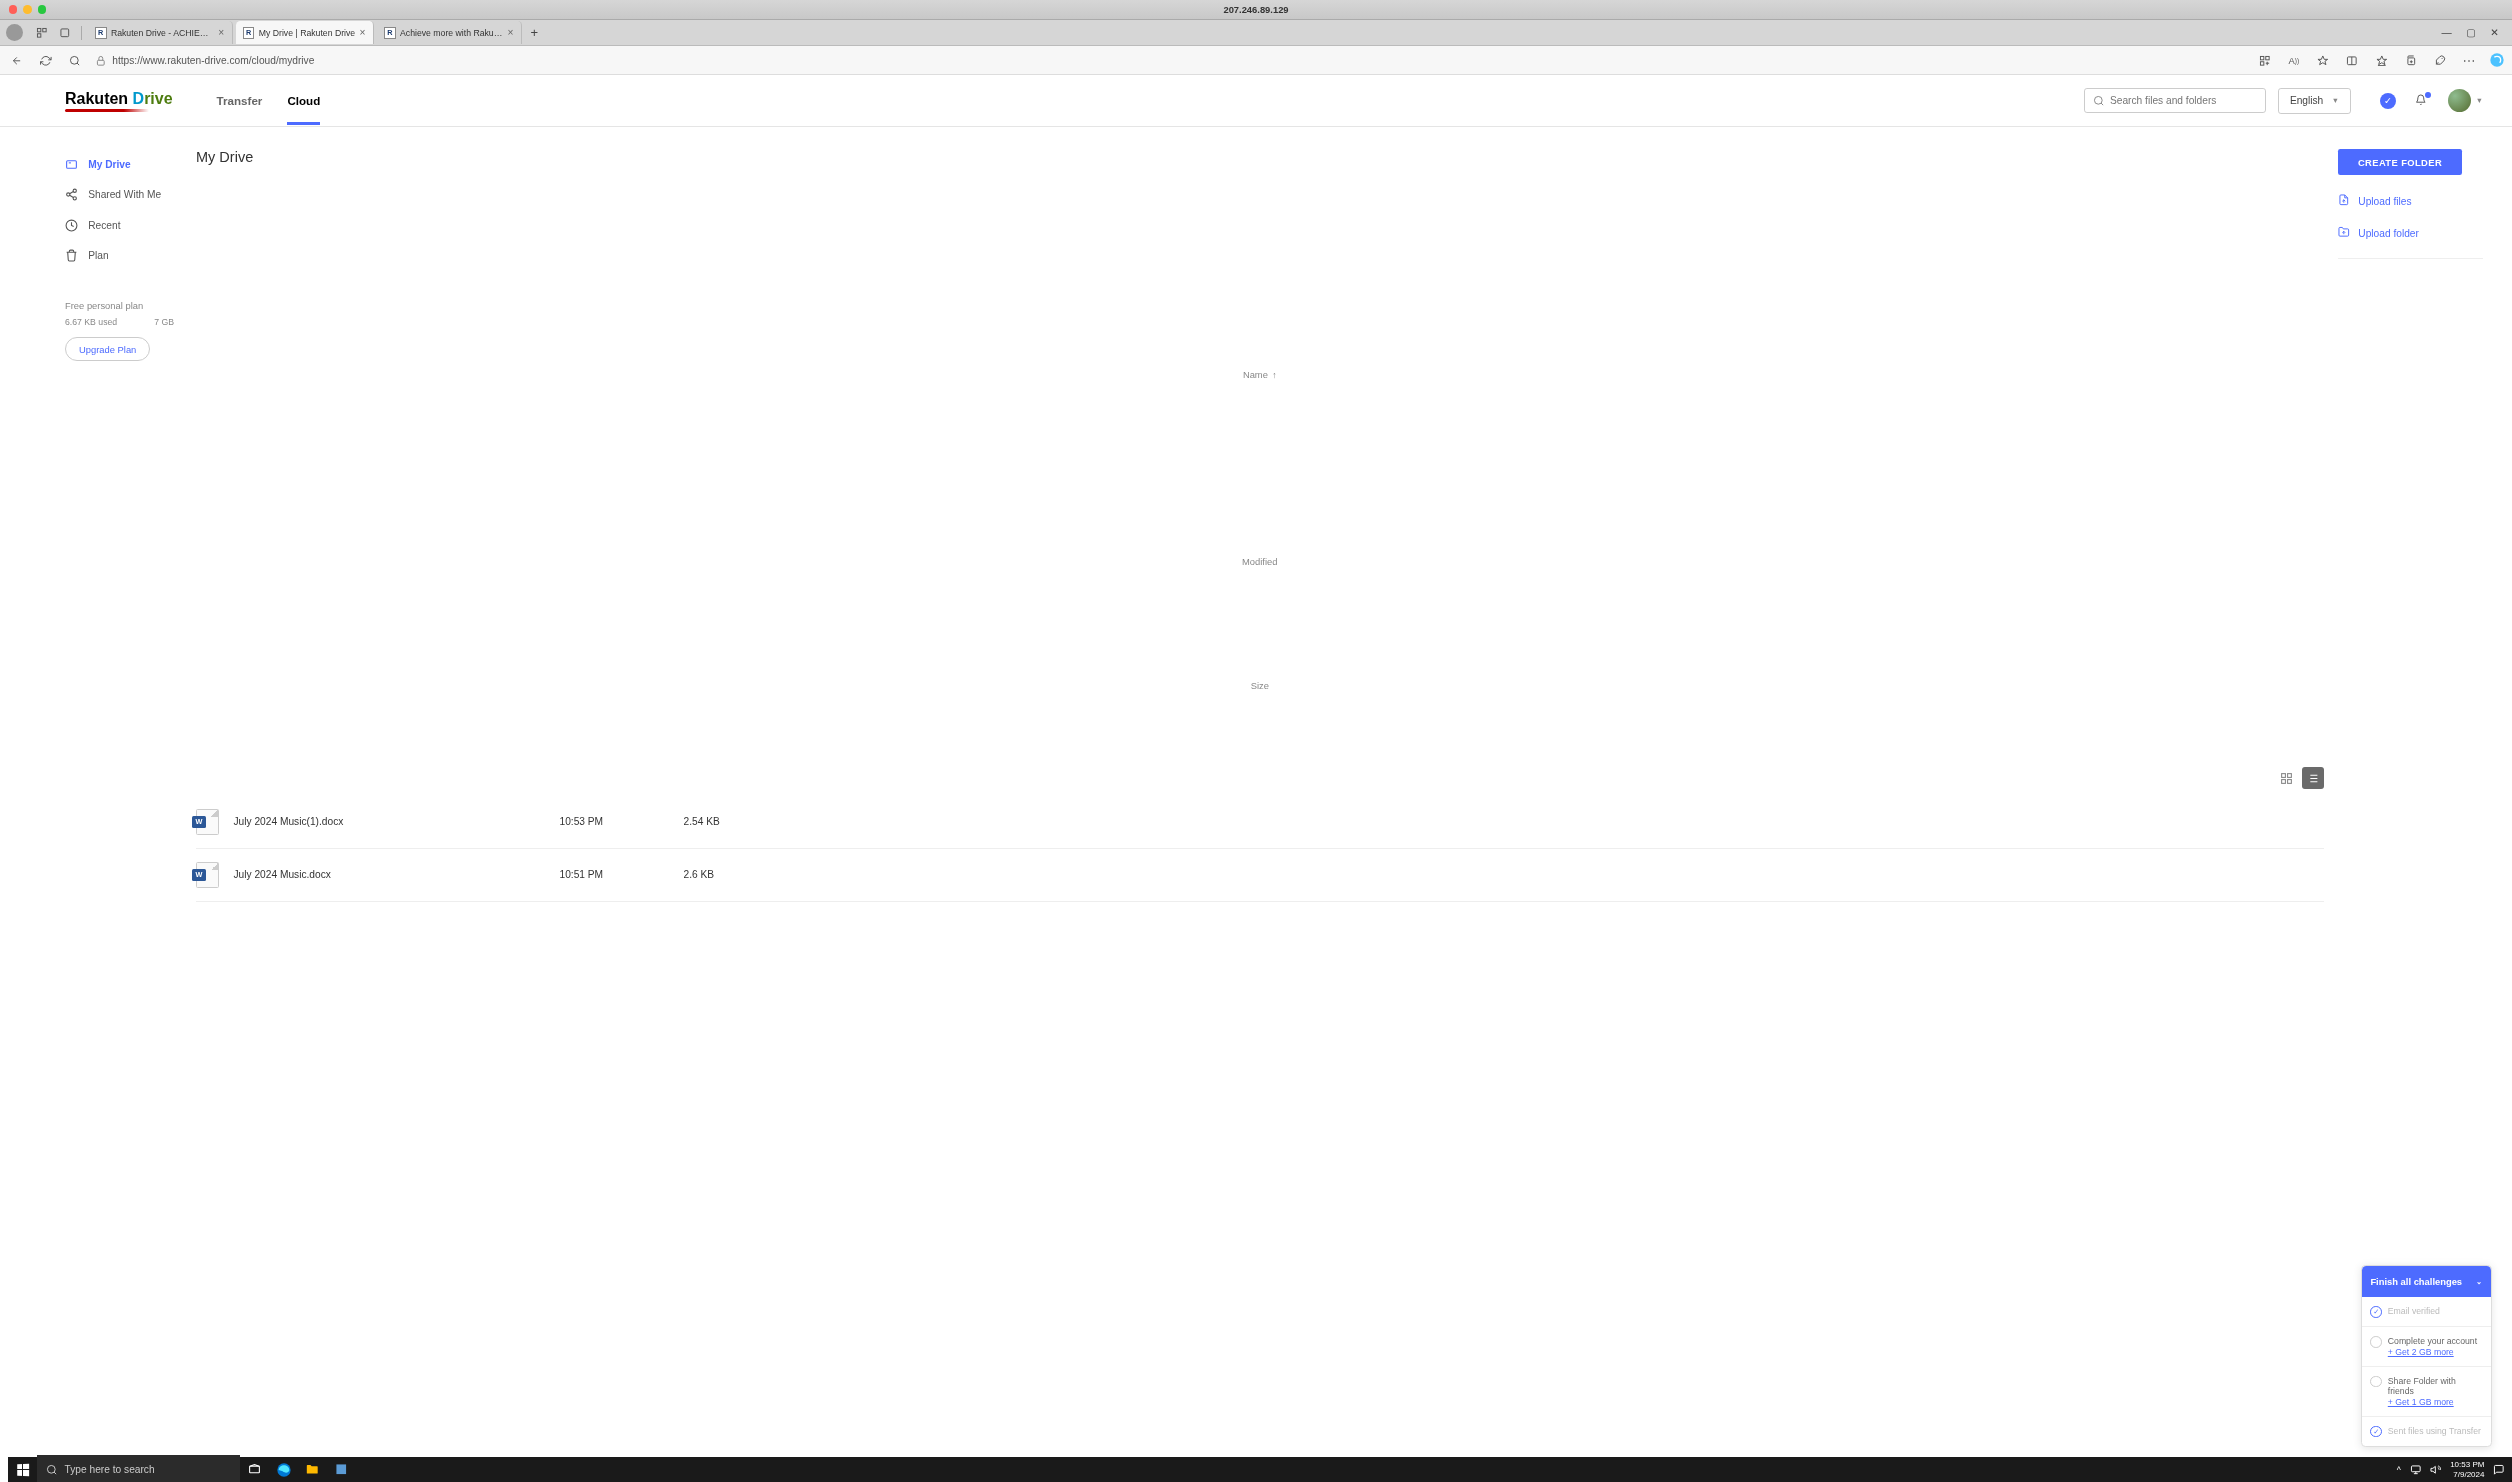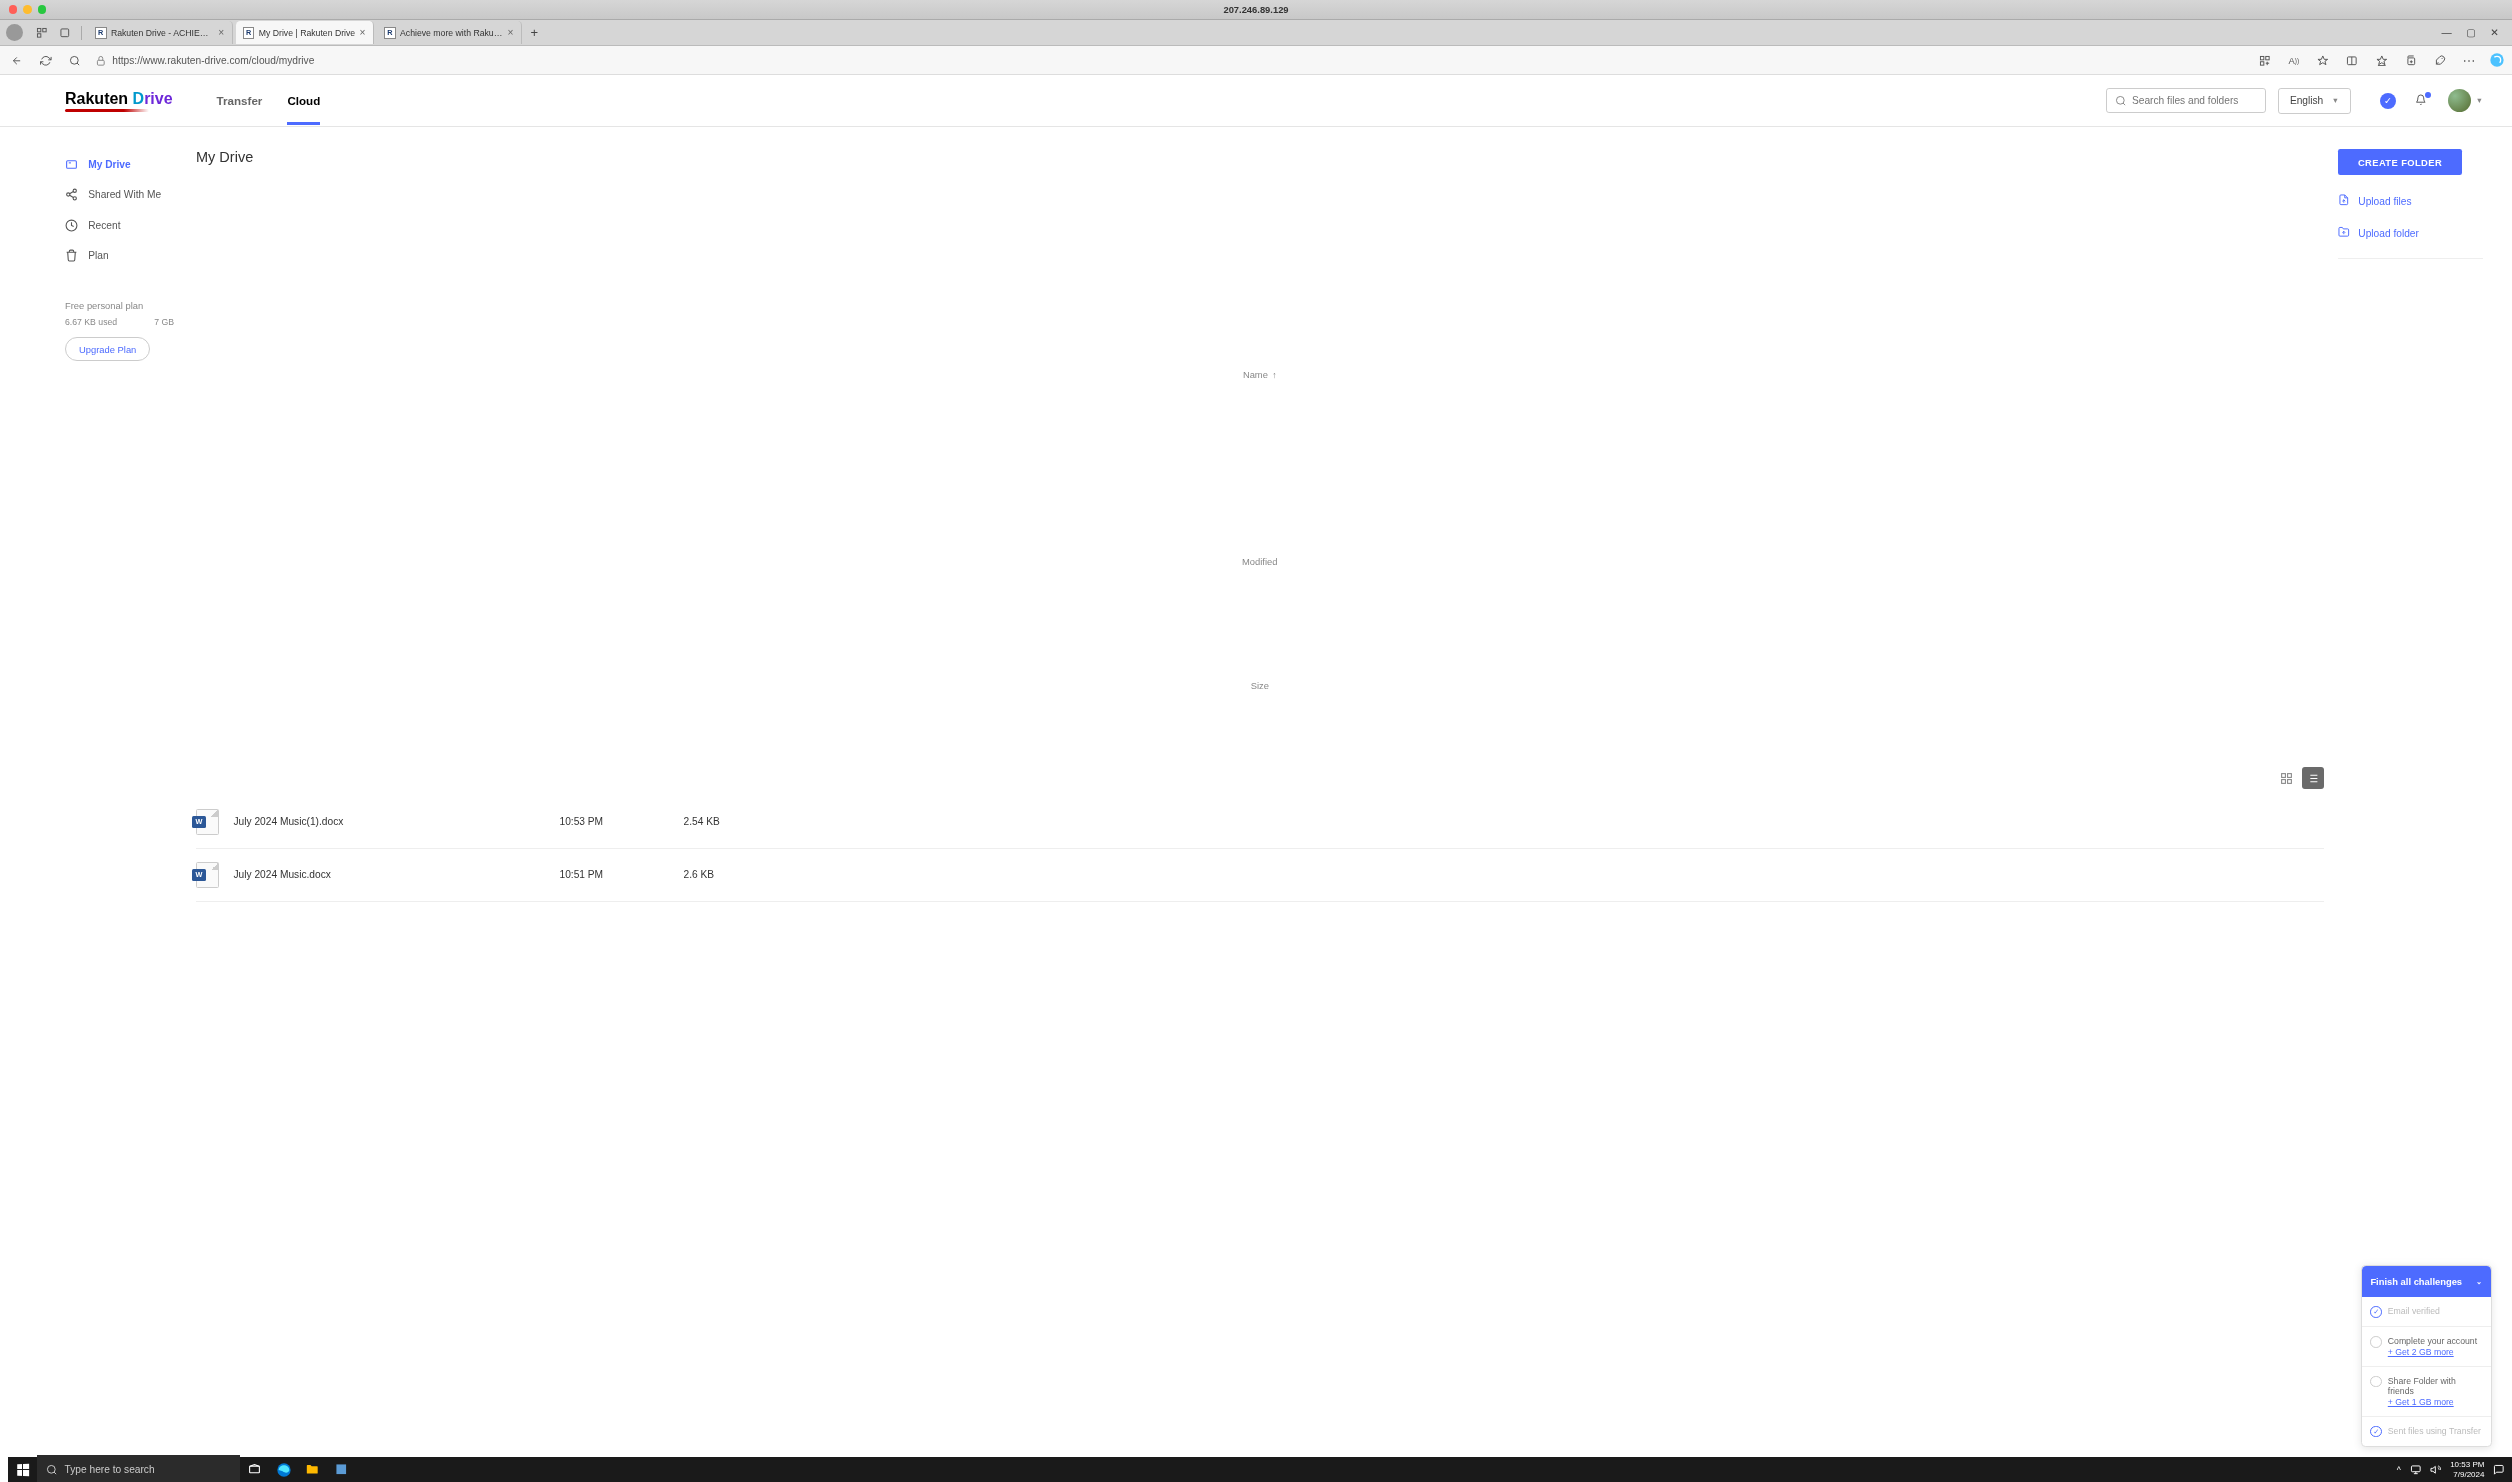--- a/index.html
+++ b/index.html
@@ -30,27 +30,27 @@
 .address-bar { height: 29px; background: #f7f7f7; display: flex; align-items: center; padding: 0 7.3px; gap: 10.2px; border-bottom: 0.7px solid #ddd; }
 .addr-btn { width: 19px; height: 19px; display:flex; align-items:center; justify-content:center; color:#555; }
 .url-field { flex: 1; display: flex; gap: 5.8px; font-size: 10.2px; color: #555; }
 .url-text { color: #555; }
 .addr-right { display: flex; gap: 10.2px; align-items: center; }
 
 
 .app-header { height: 52px; display: flex; align-items: center; padding: 0 29px 0 65px; border-bottom: 0.7px solid #e5e5e5; }
 .logo { font-size: 16px; font-weight: 700; }
 .logo .rak { color: #000; }
-.logo .drive-rest { color: #6d28d9; }
+.logo .drive-rest { color: #4d7c0f; }
 .logo-underline { height: 2.2px; width: 84px; background: linear-gradient(90deg,#bf0000,#bf0000 70%, transparent); border-radius: 1.5px; margin-top:1.5px; }
 .nav-tabs { display: flex; gap: 25px; margin-left: 44px; }
 .nav-tab { font-size: 11.6px; color: #666; font-weight: 600; padding: 17.4px 0; position: relative; }
 .nav-tab.active { color: #000; }
 .nav-tab.active::after { content:''; position:absolute; bottom:0; left:0; right:0; height:2.9px; background:#4d6bff; }
-.search-box { margin-left: auto; width: 160px; height: 25px; border: 0.7px solid #ccc; border-radius: 2.9px; display: flex; align-items: center; padding: 0 7.3px; gap: 5.8px; color:#888; font-size:10.2px; }
+.search-box { margin-left: auto; width: 182px; height: 25px; border: 0.7px solid #ccc; border-radius: 2.9px; display: flex; align-items: center; padding: 0 7.3px; gap: 5.8px; color:#888; font-size:10.2px; }
 .lang-select { width: 73px; height: 26px; border: 0.7px solid #ccc; border-radius: 2.9px; margin-left: 11.6px; display:flex; align-items:center; justify-content:space-between; padding:0 11px; font-size:10.2px; color:#444; }
 .header-icons { display:flex; gap:19px; margin-left:29px; align-items:center; }
 .badge-check { width:16px; height:16px; border-radius:50%; background:#4d6bff; color:#fff; display:flex; align-items:center; justify-content:center; font-size:9.4px; }
 .bell-wrap { position:relative; }
 .bell-dot { position:absolute; top:-1.5px; right:-1.5px; width:5.8px; height:5.8px; background:#4d6bff; border-radius:50%; }
 .avatar { width:23px; height:23px; border-radius:50%; background: radial-gradient(circle at 30% 30%, #8fbc8f, #556b2f); }
 
 
 .main { display: flex; height: calc(100vh - 20.3px - 26px - 29px - 52px - 29px); }
 .sidebar { width: 174px; padding: 22px 0 0 65px; }

